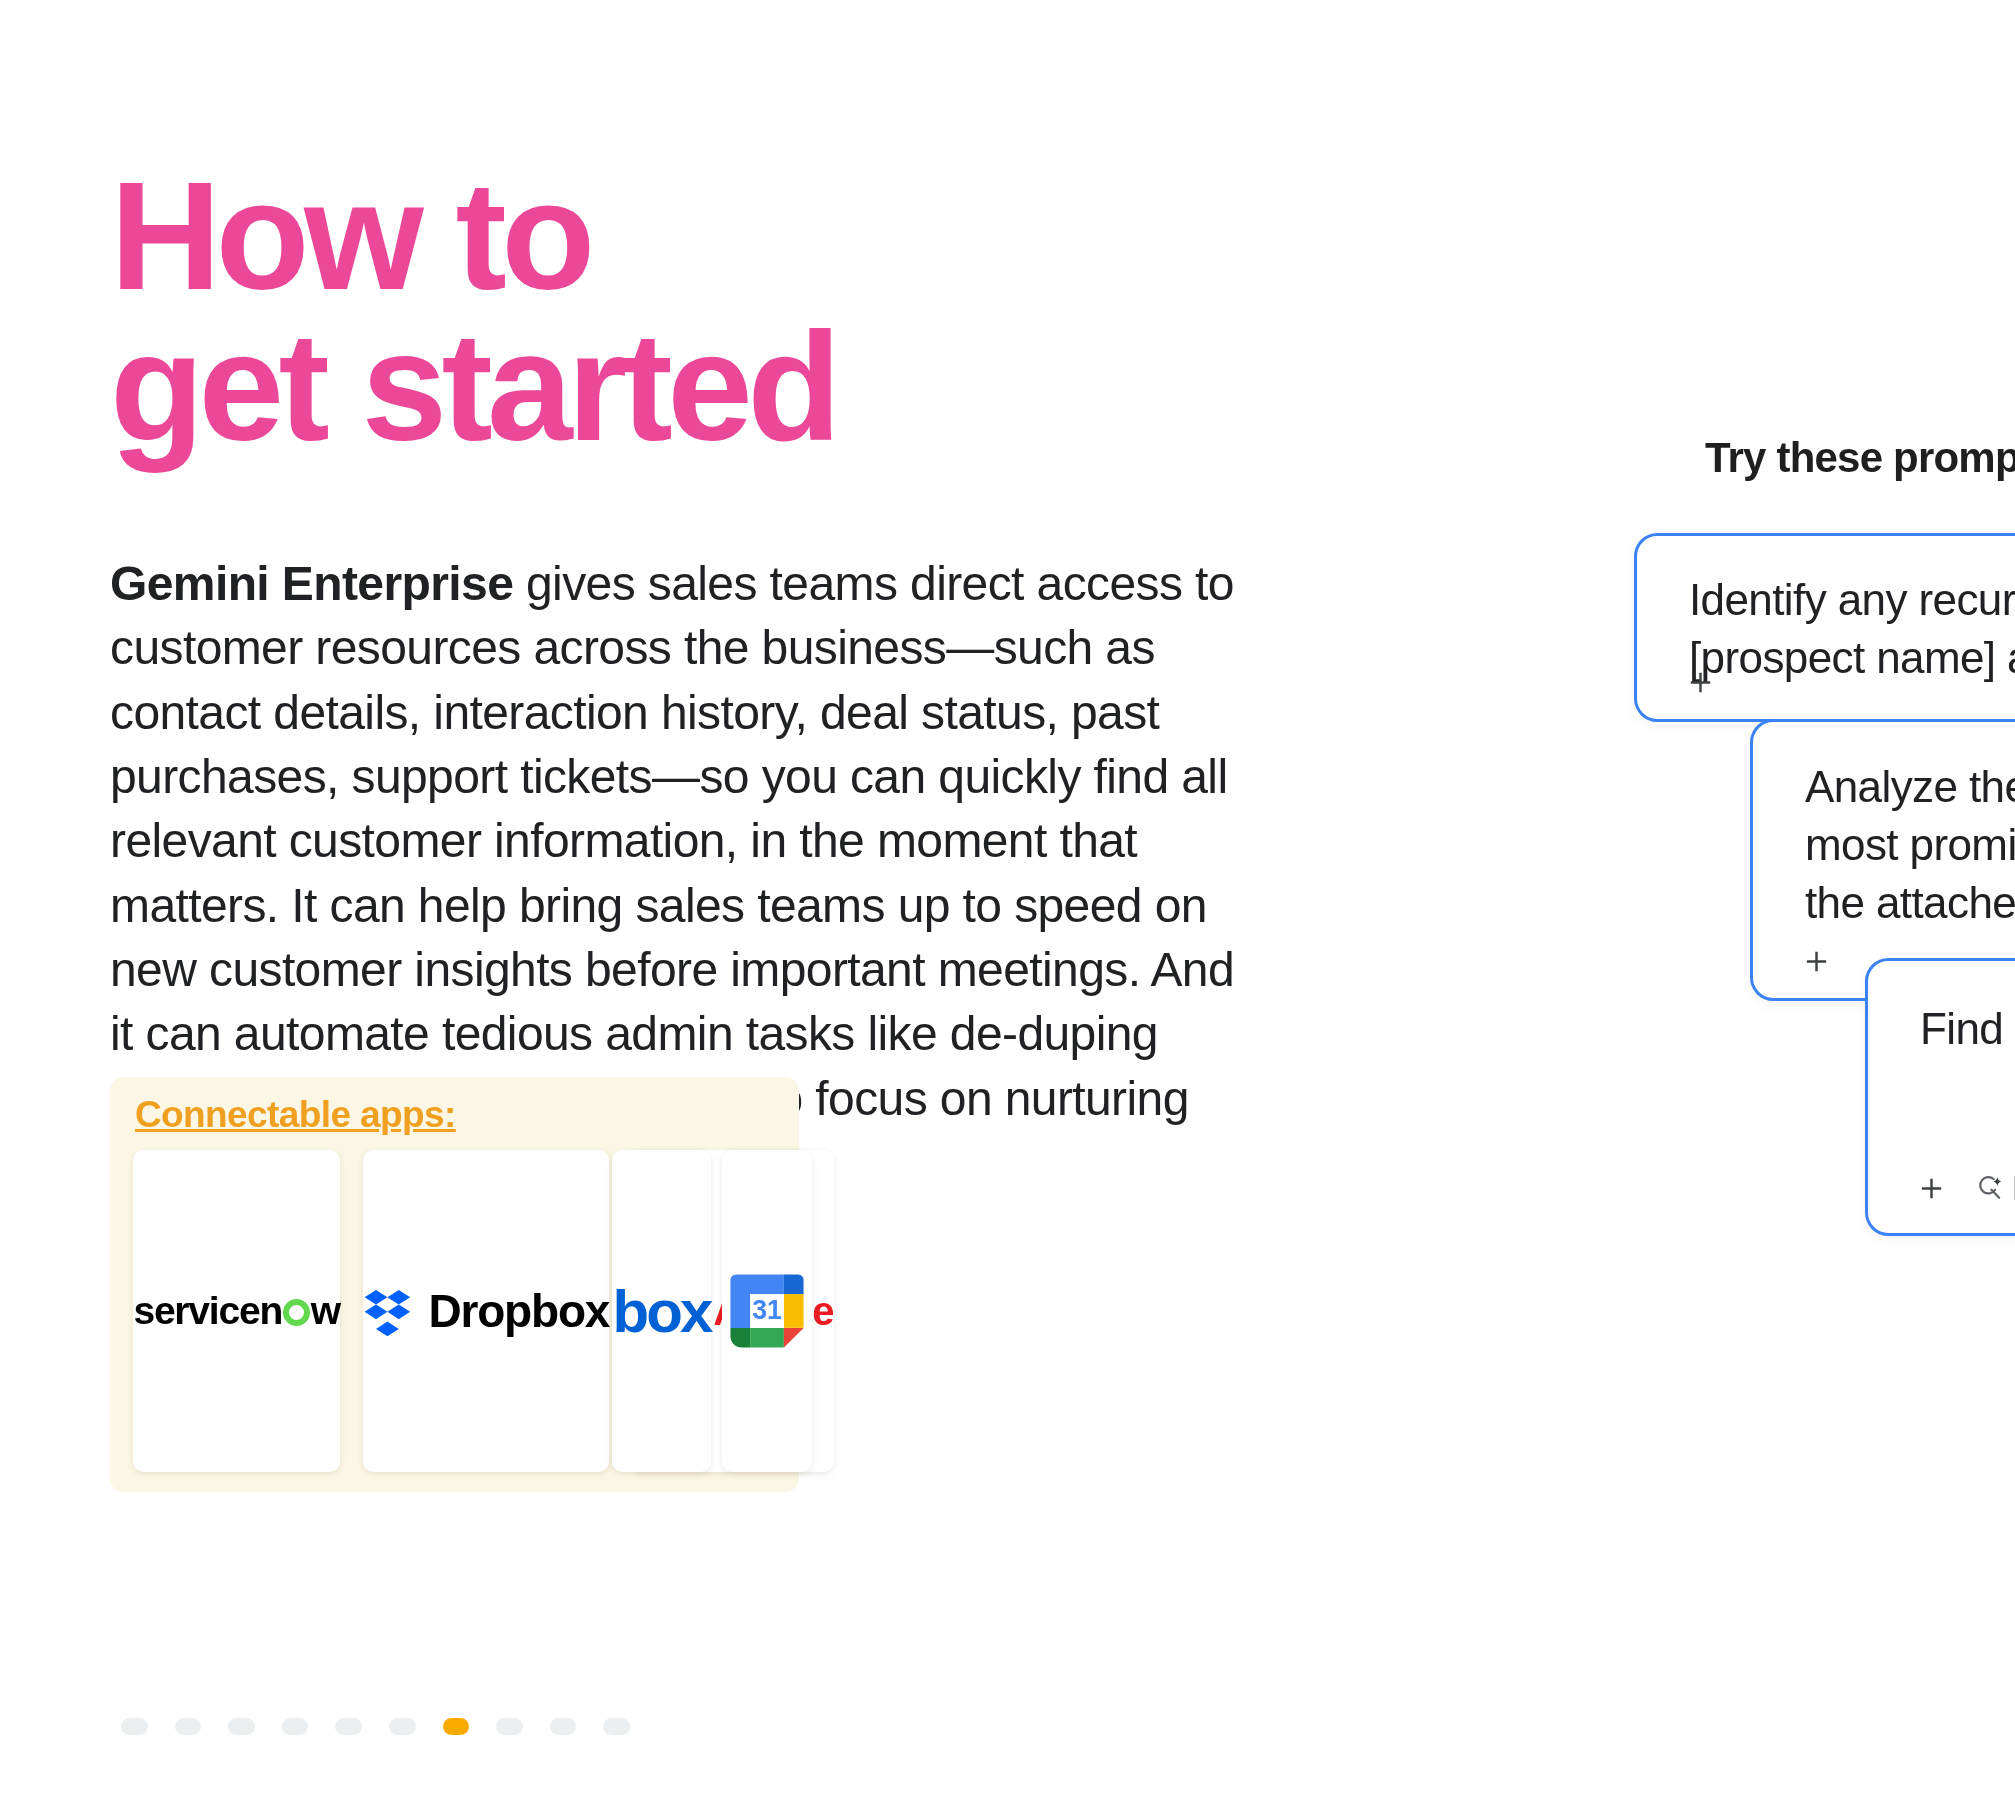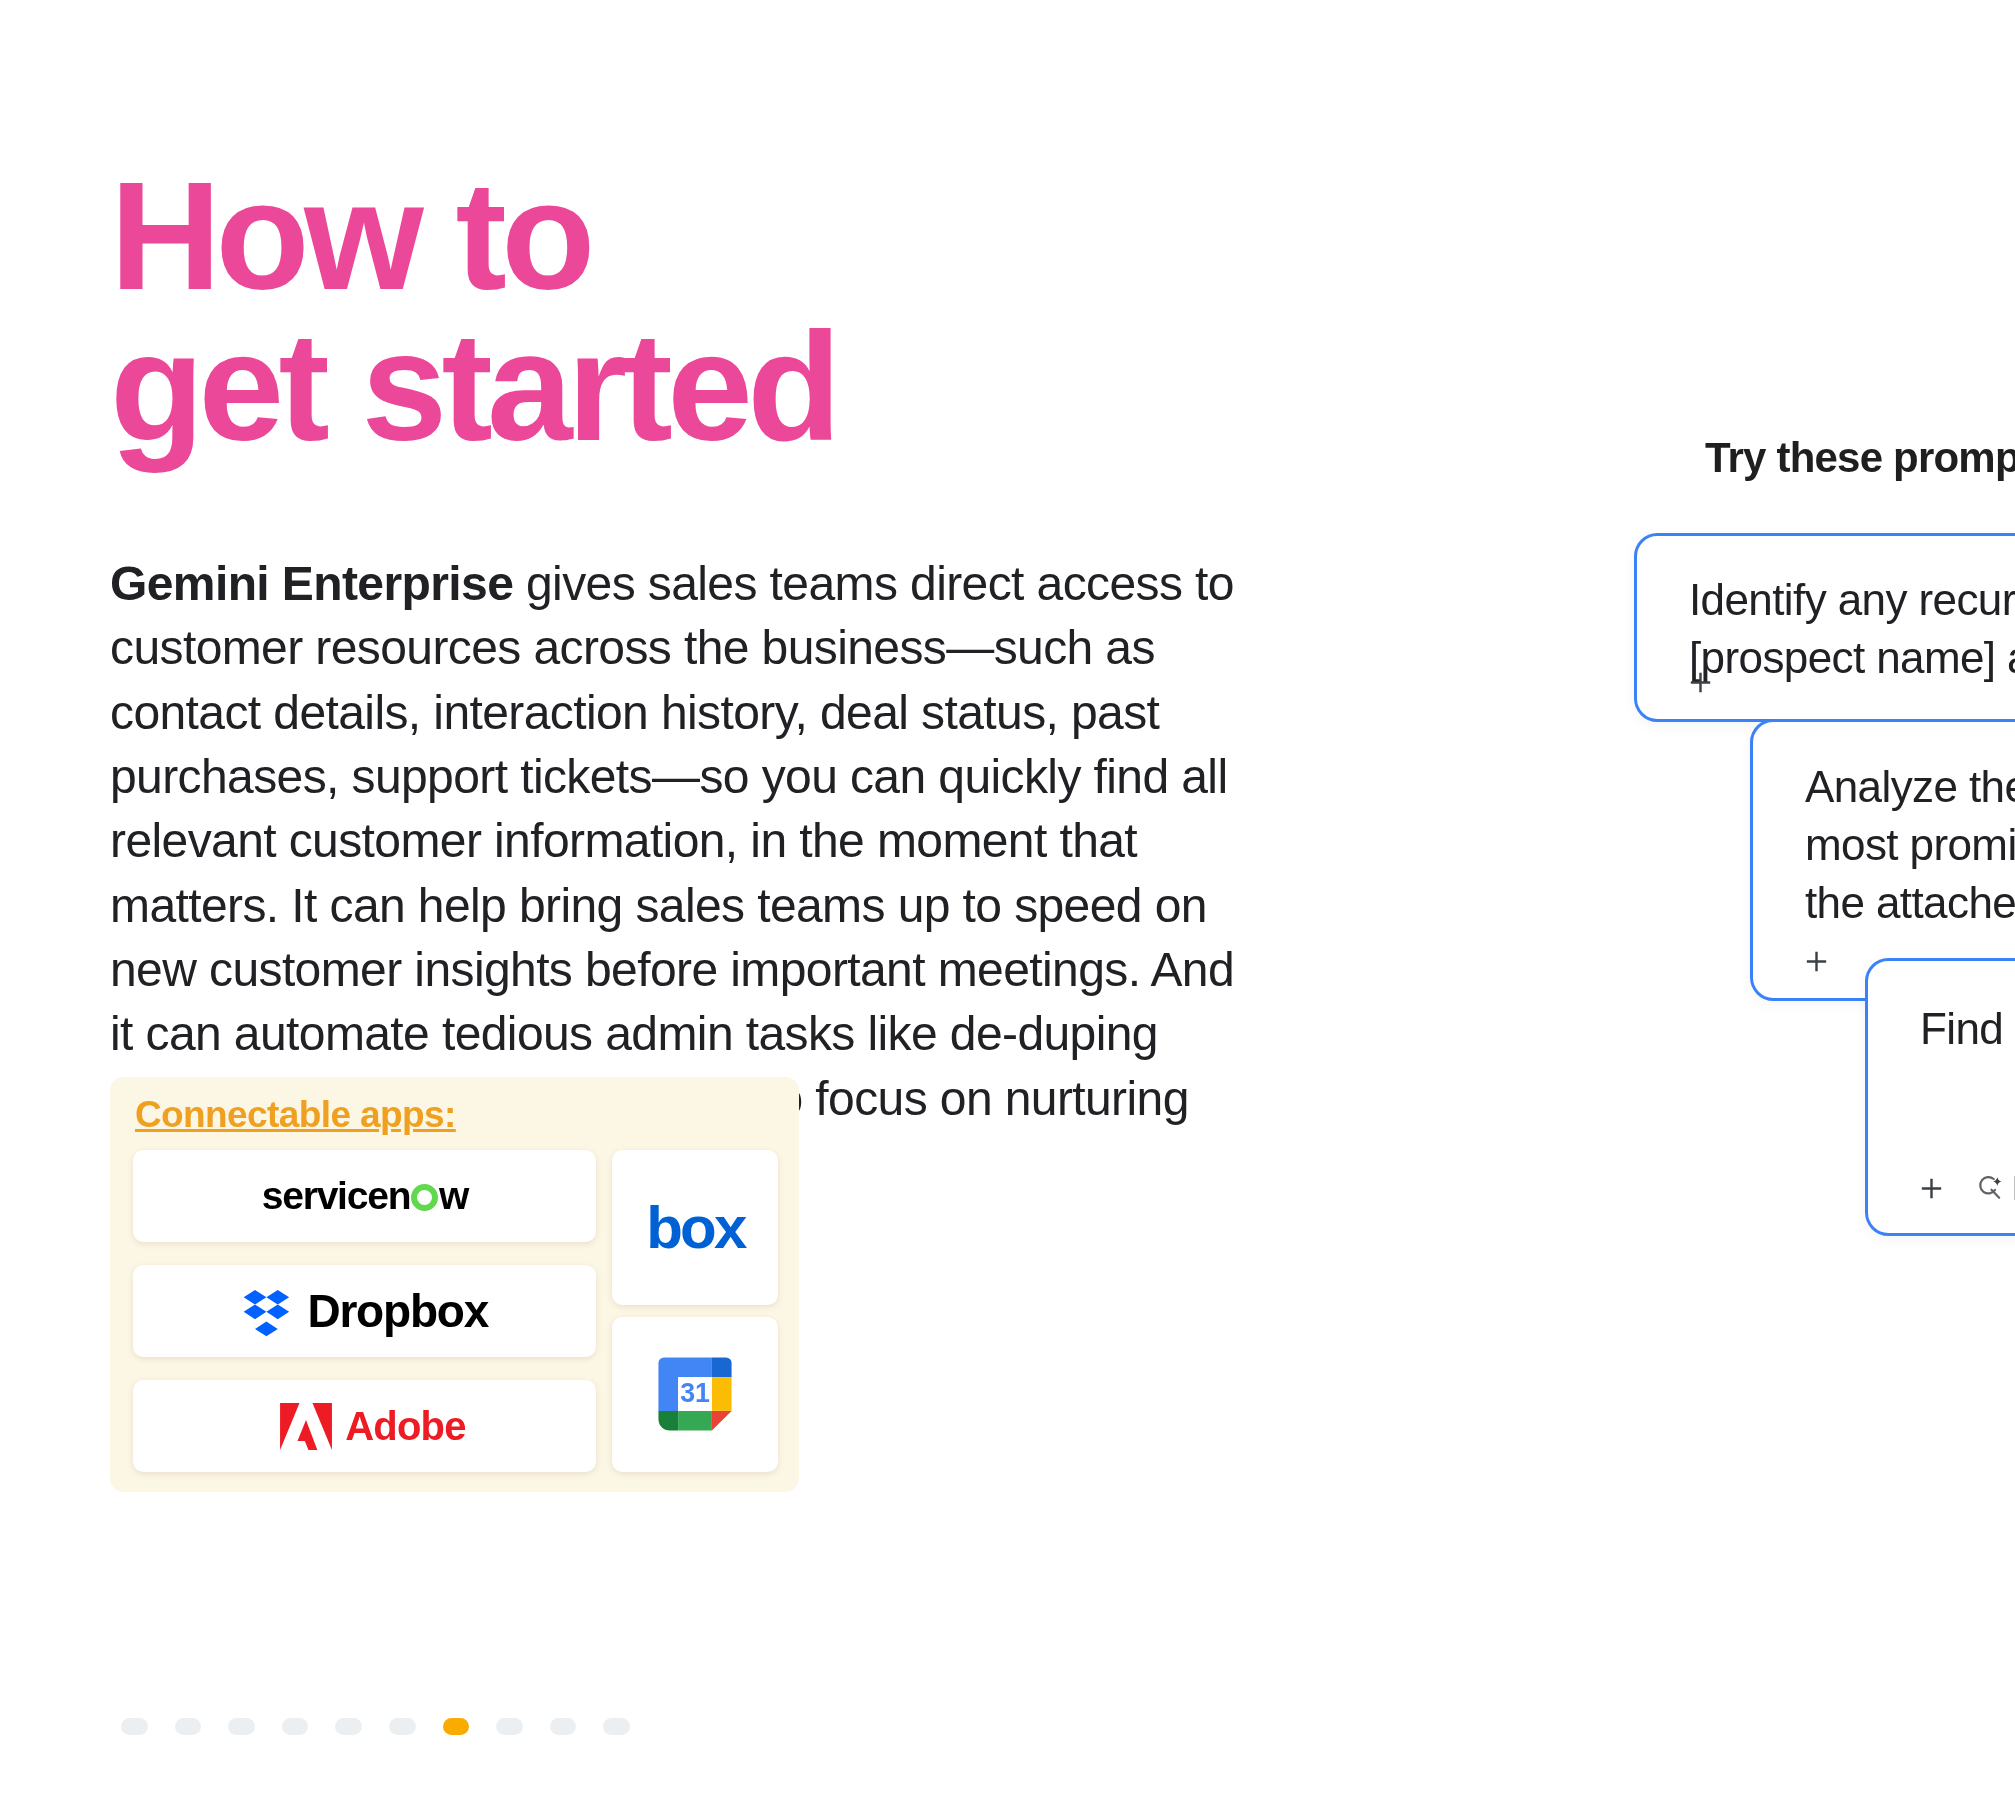--- a/index.html
+++ b/index.html
@@ -71,27 +71,26 @@
     left: 23.4px;
     top: 73px;
     width: 645px;
     height: 322px;
     display: flex;
     gap: 16px;
   }
   .apps-col-left {
     width: 463px;
     display: flex;
-    flex-direction: column;
+    flex-direction: row;
     gap: 23px;
   }
   .apps-col-right {
     width: 172px;
     display: flex;
-    flex-direction: column;
     gap: 11.3px;
   }
 
   .app-tile {
     background: #ffffff;
     border-radius: 10.5px;
     box-shadow: 0 2px 6.4px rgba(60,40,0,0.10);
     display: flex;
     align-items: center;
     justify-content: center;

